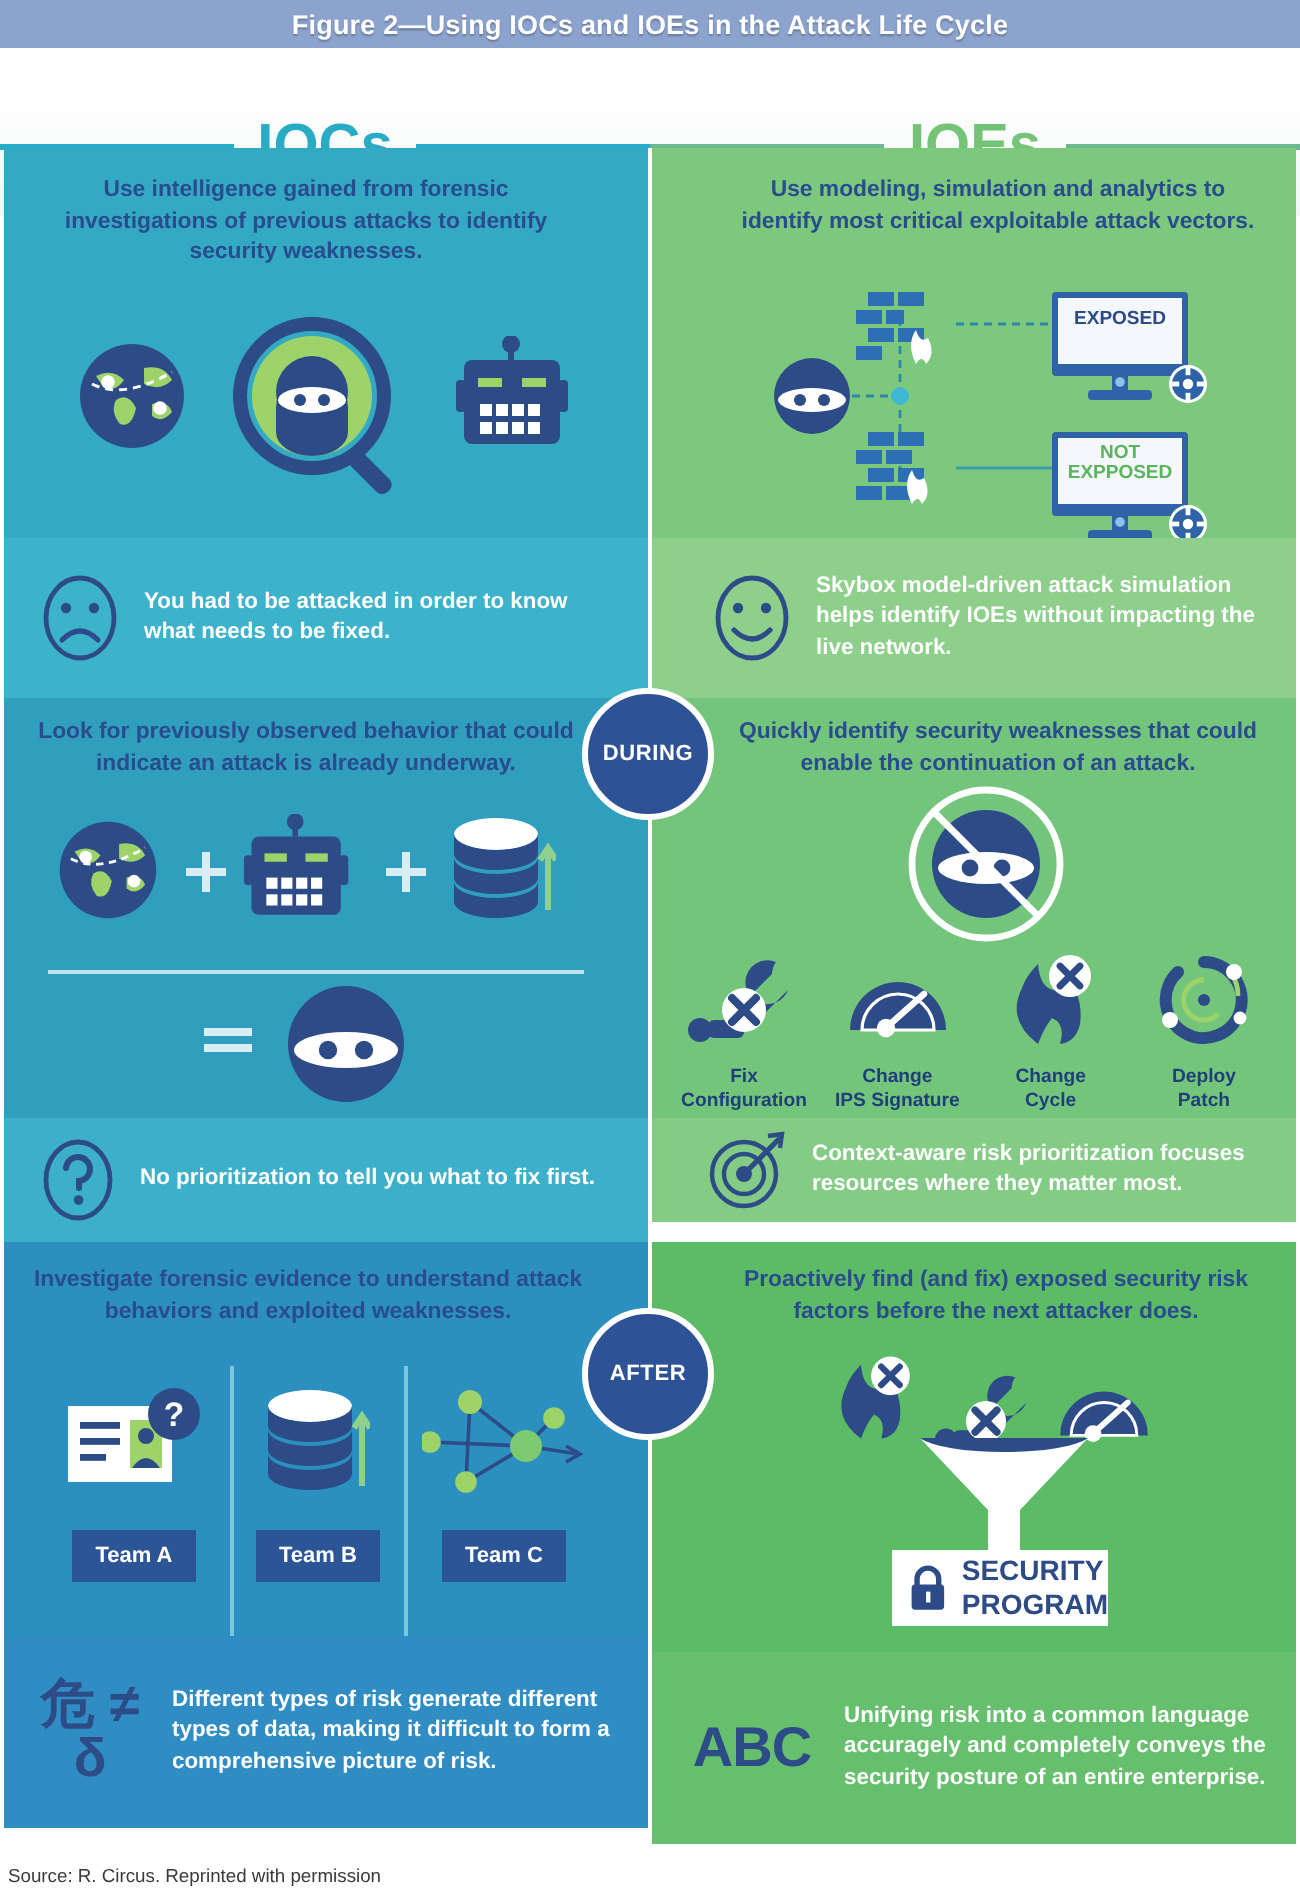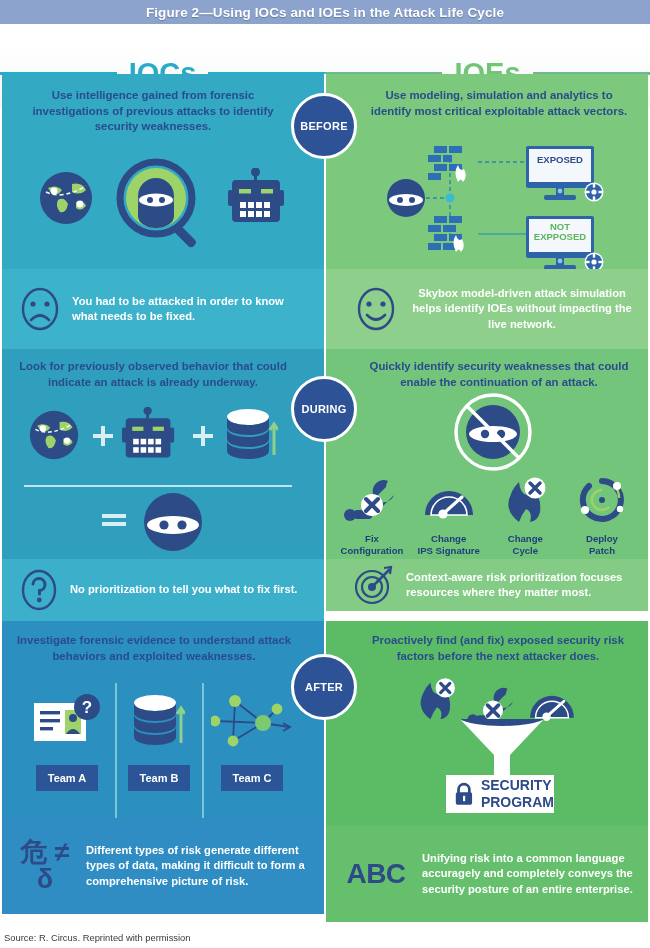--- a/index.html
+++ b/index.html
@@ -109,21 +109,21 @@
 
   
   .phase {
     position: absolute; z-index: 40;
     width: 66px; height: 66px; border-radius: 50%;
     background: #2d5296; border: 3px solid #ffffff;
     display: flex; align-items: center; justify-content: center;
     color: #ffffff; font-size: 11px; font-weight: bold; letter-spacing: .3px;
   }
   #phase-before { left: 291px; top: 93px; }
-  #phase-during { left: 291px; top: 376px; }
+  #phase-during { left: 291px; top: 344px; }
   #phase-after  { left: 291px; top: 654px; }
 
   
   .icon-cap {
     color: #1f3f7a; font-size: 9.6px; font-weight: bold; text-align: center;
     line-height: 1.2;
   }
   .team-chip {
     background: #2b5596; color: #ffffff; font-size: 11px; font-weight: bold;
     padding: 7px 12px; text-align: center; min-width: 62px;
@@ -454,21 +454,21 @@
               <rect x="8.8" y="1.6" width="2.4" height="4"></rect>
                 <rect x="8.8" y="14.4" width="2.4" height="4"></rect>
               <rect x="1.6" y="8.8" width="4" height="2.4"></rect>
                 <rect x="14.4" y="8.8" width="4" height="2.4"></rect>
             </g>
           </svg>
         </div>
       </div>
 
       <div class="band rb-sub1">
-        <div class="subrow" style="left:30px;text-align:center;">
+        <div class="subrow" style="left:30px;">
           <span class="sub-ico">
             <svg width="40" height="44" viewBox="0 0 40 44">
               <ellipse cx="20" cy="22" rx="17" ry="20" fill="none" stroke="#2d4b86" stroke-width="2.4"></ellipse>
               <circle cx="13" cy="17" r="2.6" fill="#2d4b86"></circle>
               <circle cx="27" cy="17" r="2.6" fill="#2d4b86"></circle>
               <path d="M11 28 Q20 37 29 28" stroke="#2d4b86" stroke-width="2.6" fill="none" stroke-linecap="round"></path>
             </svg>
           </span>
           <span class="sub-txt">Skybox model-driven attack simulation helps identify IOEs without impacting the live network.</span>
         </div>
@@ -604,23 +604,20 @@
         <div class="subrow" style="left:16px;">
           <span class="sub-ico" style="color:#2d4b86;font-size:28px;font-weight:bold;line-height:1;width:68px;text-align:center;letter-spacing:-0.5px;">ABC</span>
           <span class="sub-txt">Unifying risk into a common language accuragely and completely conveys the security posture of an entire enterprise.</span>
         </div>
       </div>
     </div>
 
     <div id="center-gap" style="top:0;height:852px;"></div>
   </div>
 
-  <div class="phase" id="phase-before">
-    <span>BEFORE</span>
-  </div>
   <div class="phase" id="phase-during">
     <span>DURING</span>
   </div>
   <div class="phase" id="phase-after">
     <span>AFTER</span>
   </div>
 
   <div id="footer">
     <span class="src">Source:   R. Circus. Reprinted with permission</span>
   </div>

